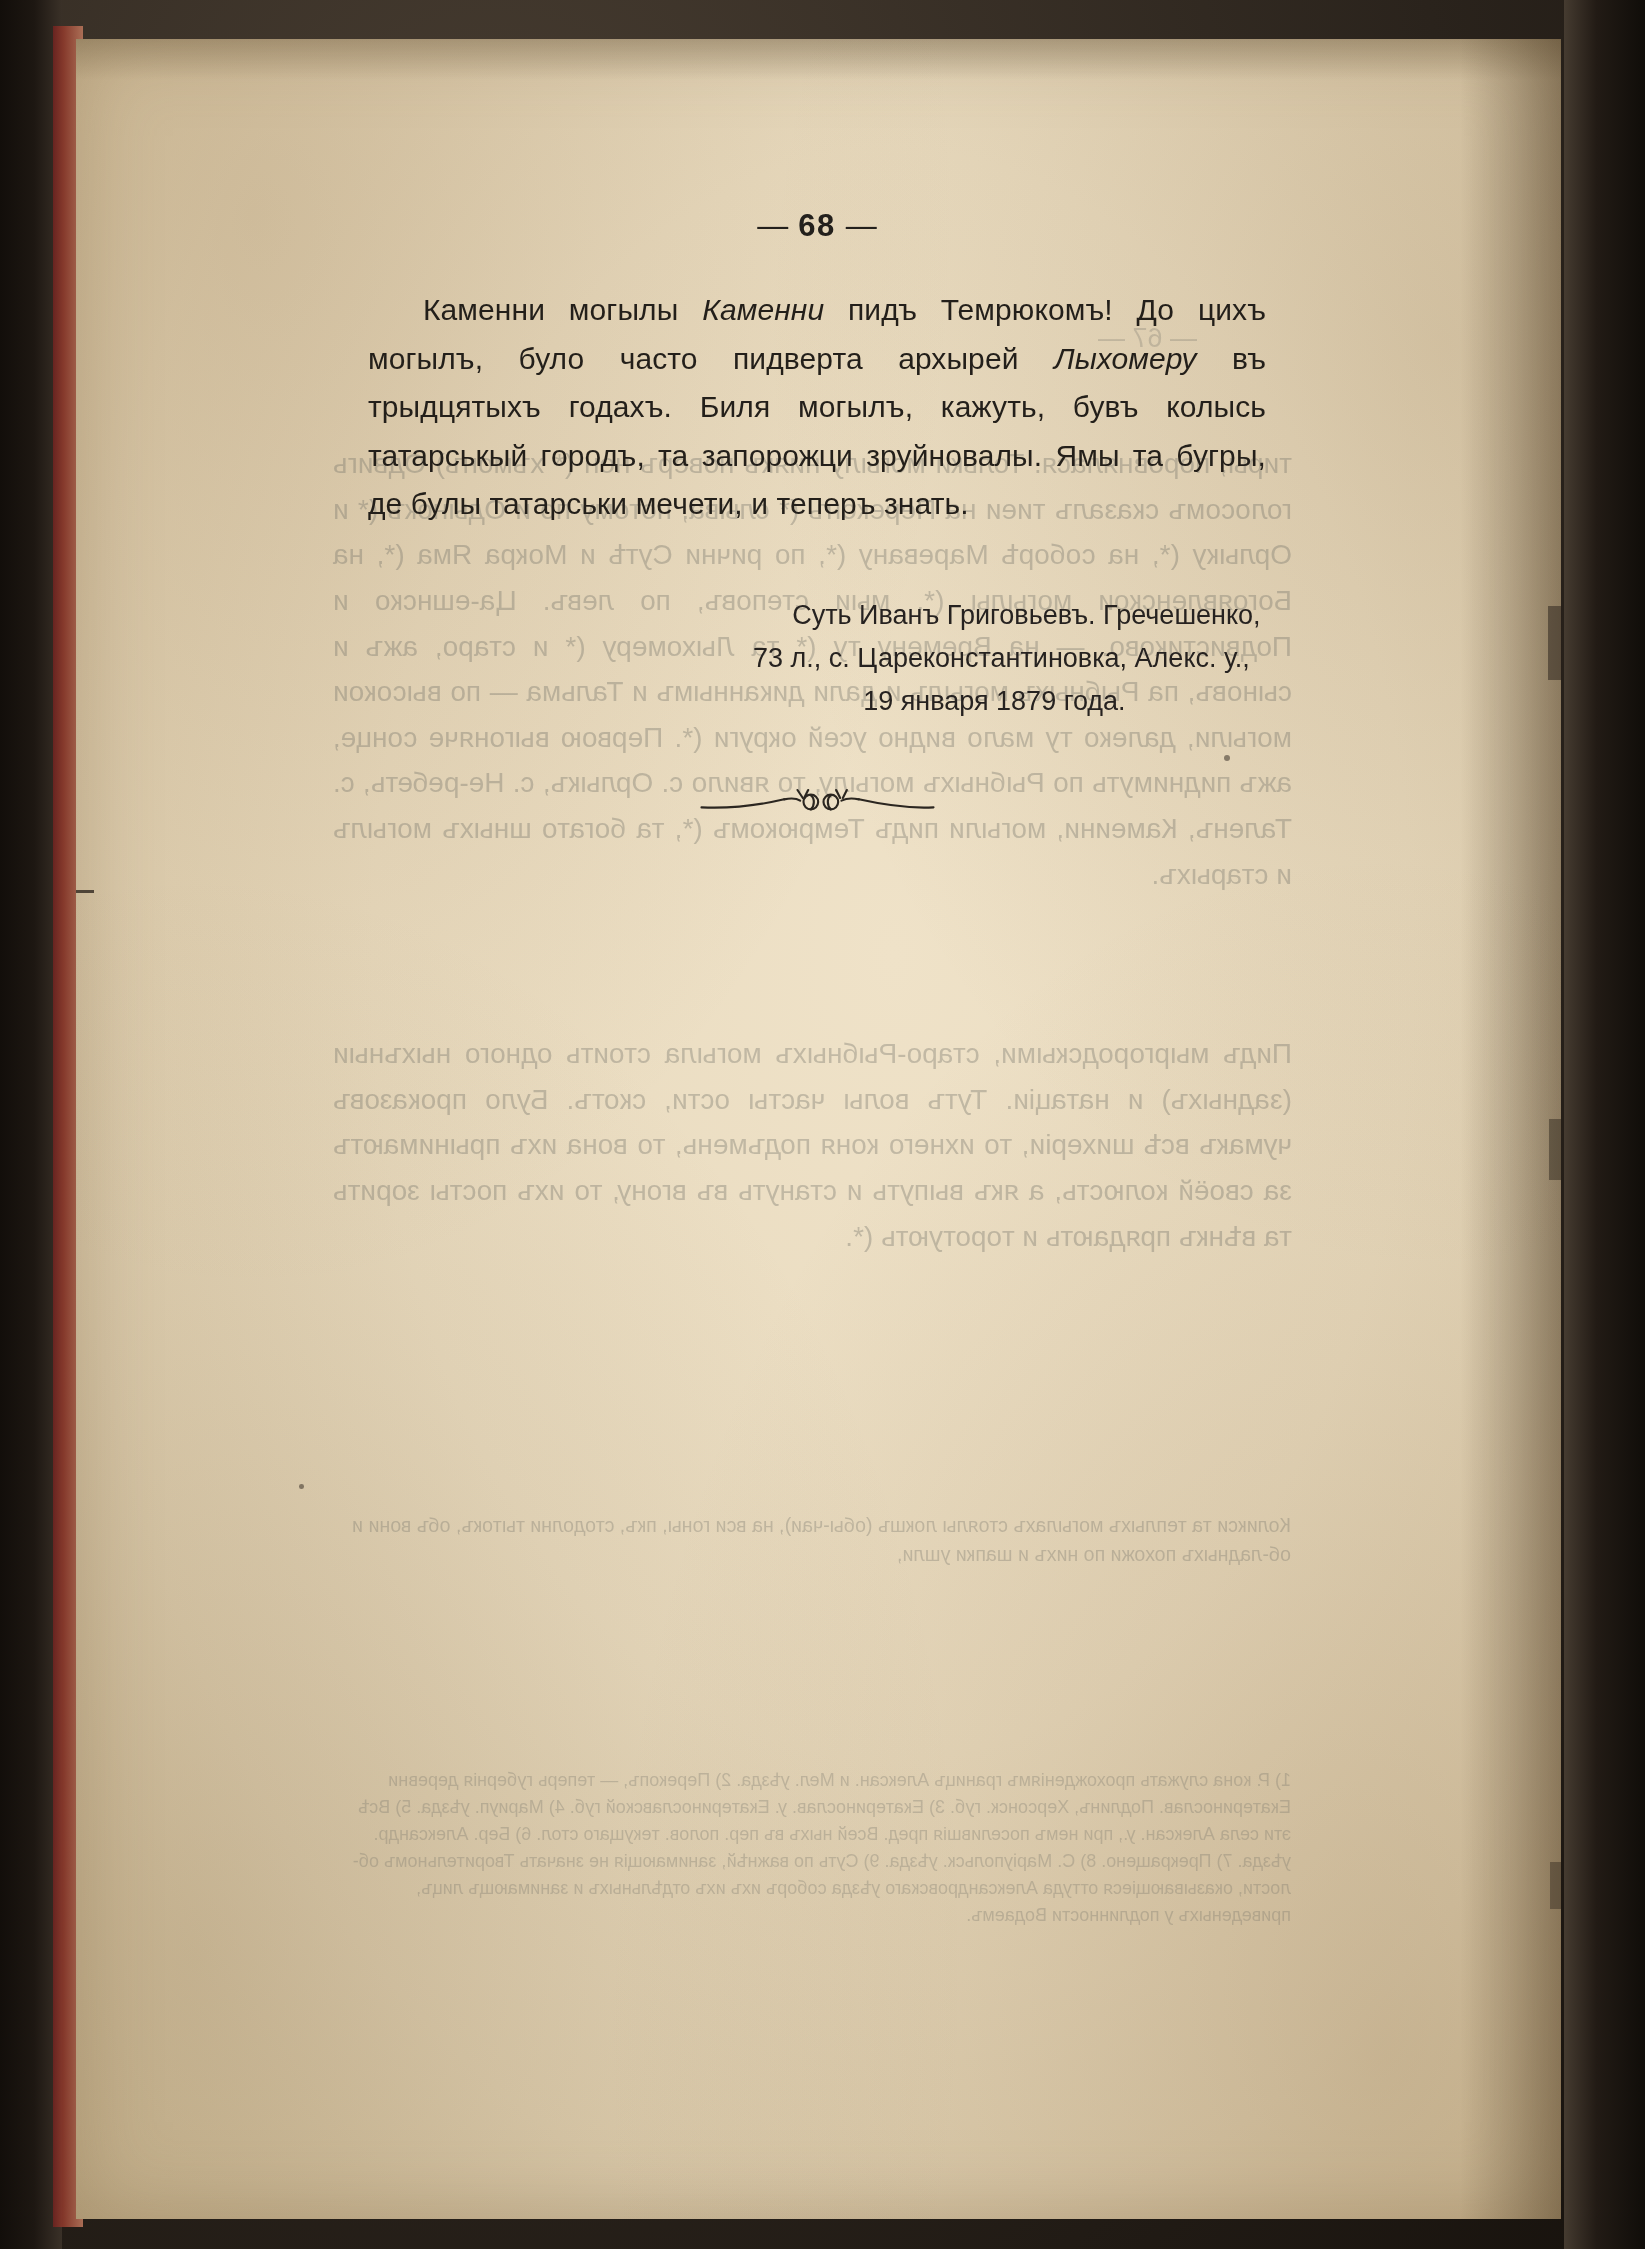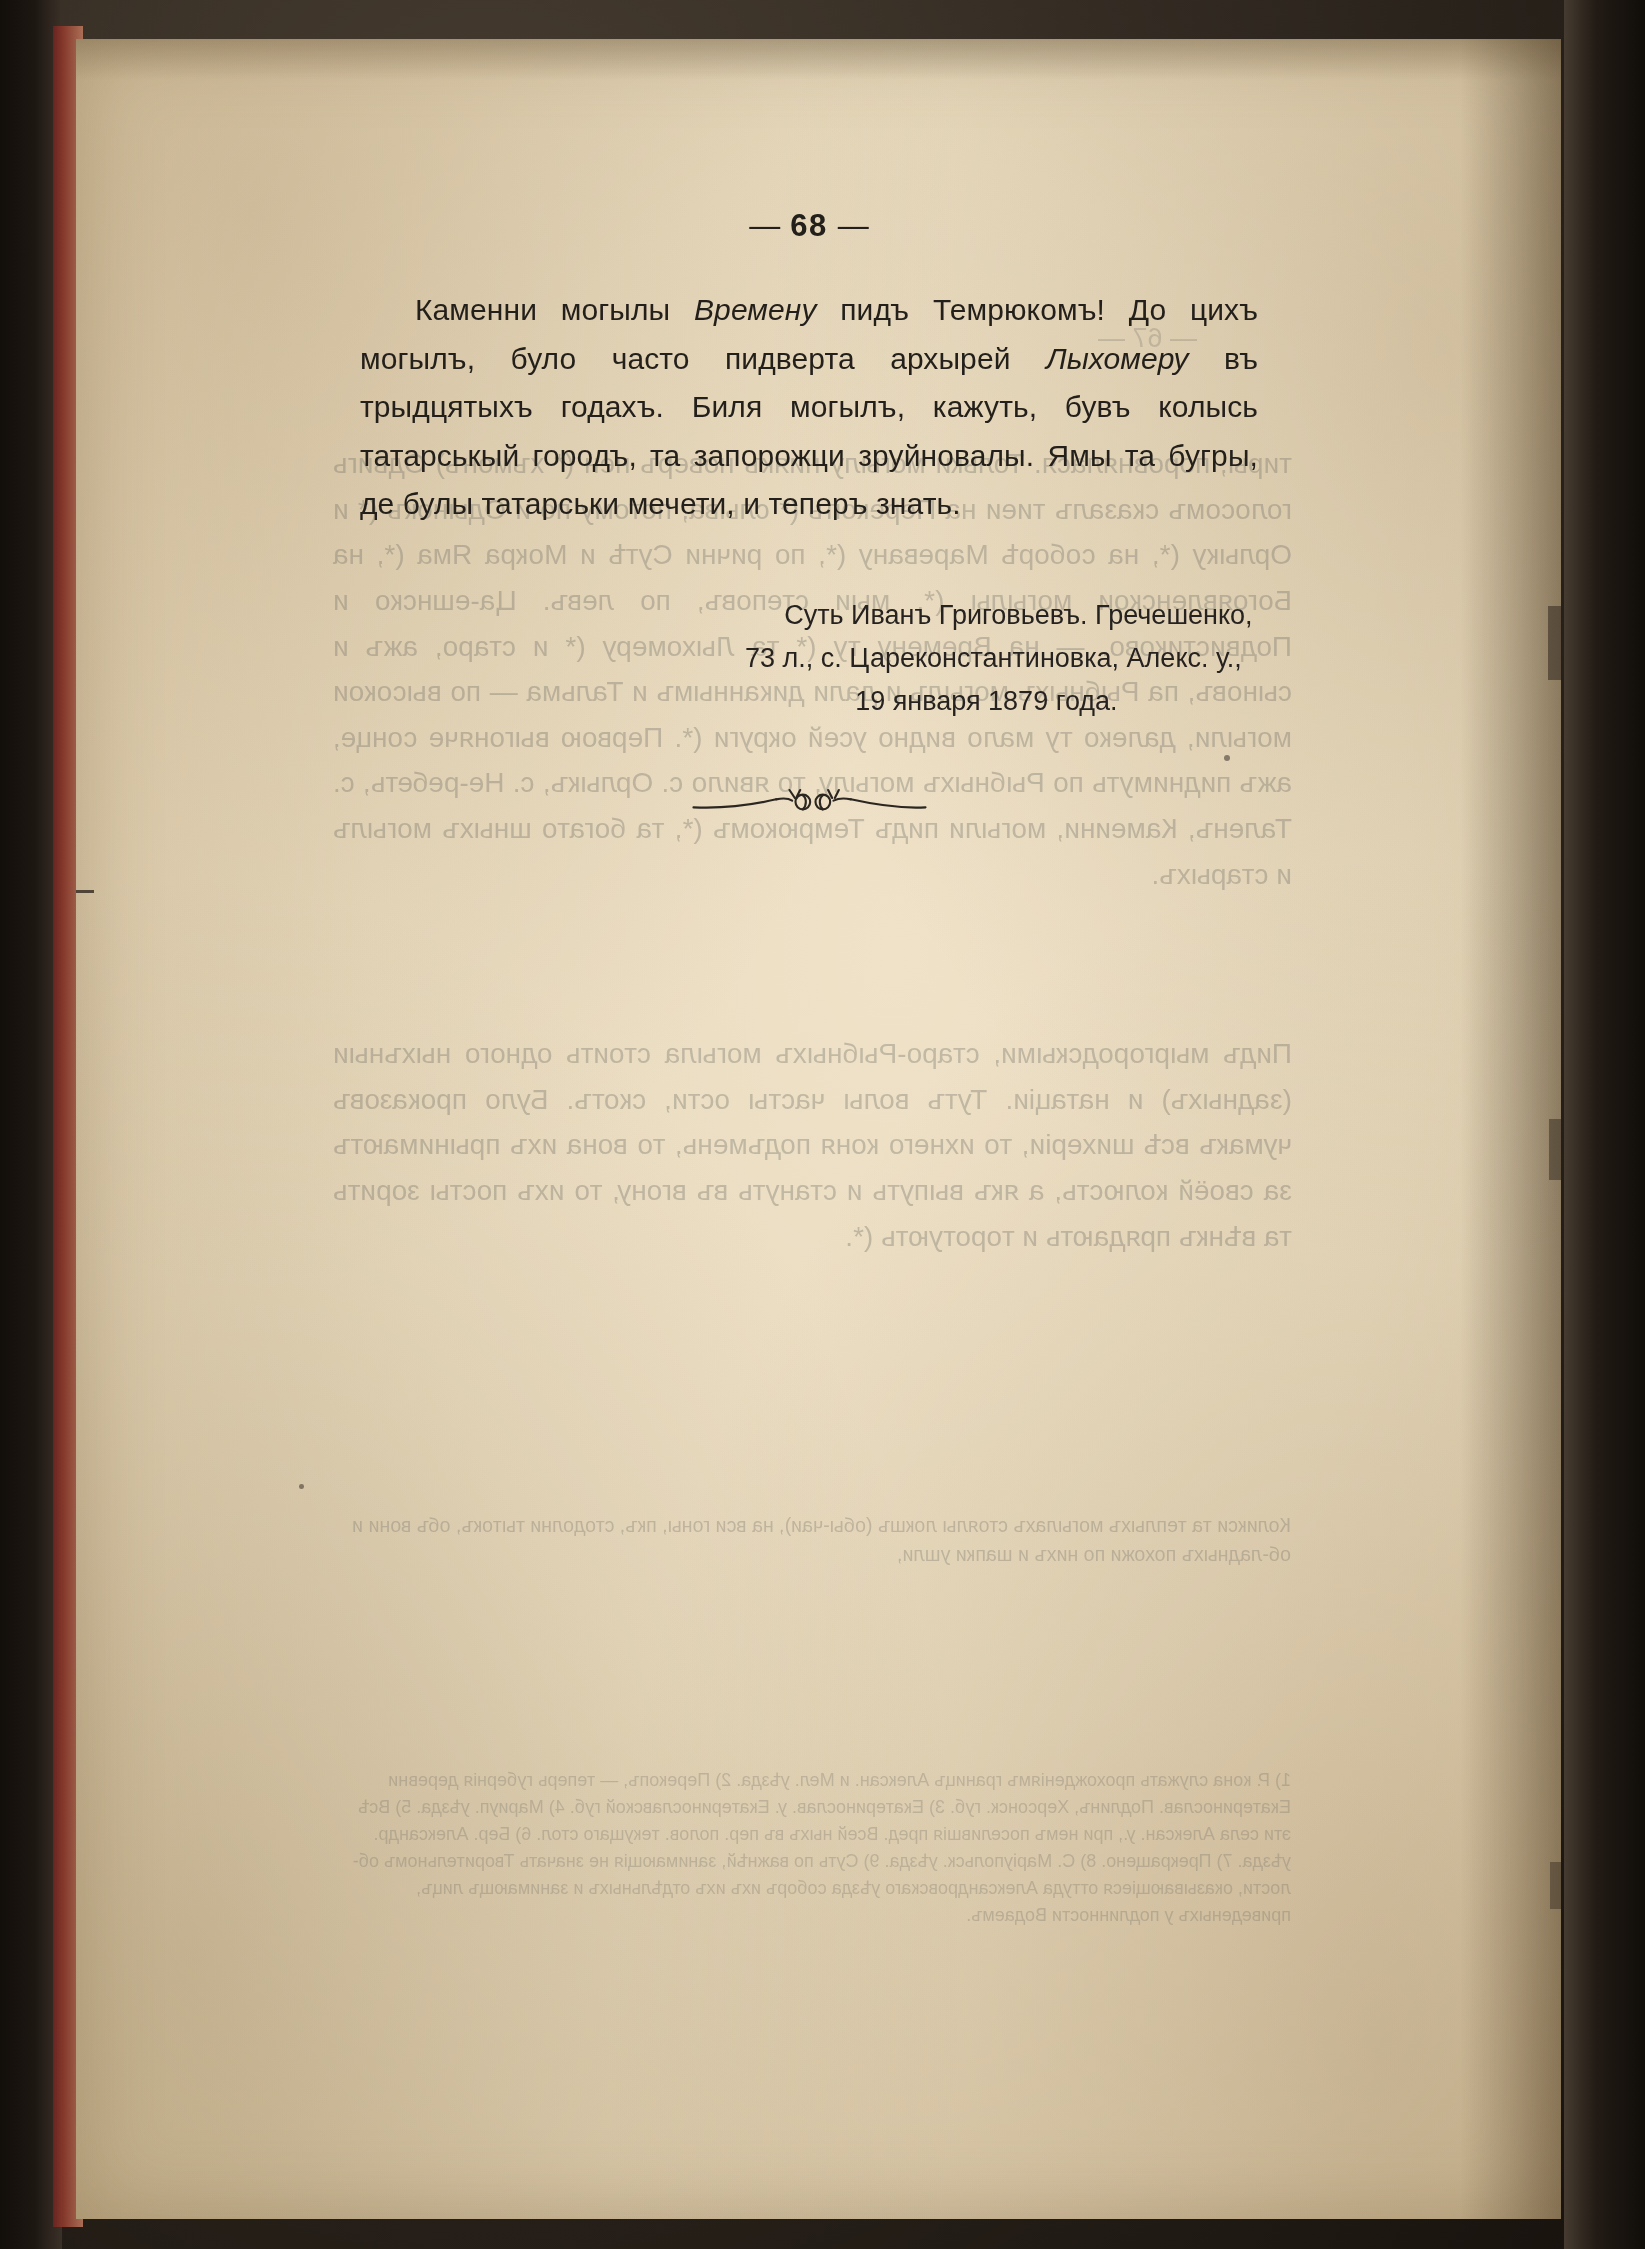--- a/index.html
+++ b/index.html
@@ -80,21 +80,21 @@
     position: absolute;
     left: 0; top: 0;
     width: 100%; height: 41px;
     background: linear-gradient(180deg, rgba(70,55,30,0.28) 0%, rgba(70,55,30,0) 100%);
     pointer-events: none;
   }
 
   
   .content {
     position: absolute;
-    left: 284px;
+    left: 292px;
     top: 169px;
     width: 898px;
     z-index: 5;
   }
 
   .page-number {
     text-align: center;
     font-size: 31px;
     letter-spacing: 1.4px;
     color: #23201c;
@@ -233,21 +233,21 @@
     <div class="bleed bleed-notes2">1) Р.  кона  служать  прохожденiямъ  границъ  Алекcан.  и  Мел.  уѣзда. 2) Перекопъ, — теперь  губернiя  деревни  Екатеринослав. Подлинъ,  Херсонск.  губ. 3) Екатеринослав.  у.  Екатеринославской  губ. 4) Мариуп.  уѣзда. 5) Всѣ  эти  села  Алексан.  у.,  при  немъ  поселившiя  пред.  Всей ныхъ  въ  пер.  полов.  текущаго  стол. 6) Бер.  Александр.  уѣзда. 7) Прекращено. 8) С.  Маріупольск.  уѣзда. 9) Суть  по  важнѣй,  занимающiя  не  значать  Творительномъ  об-лости,  оказывающiеся  оттуда  Александровскаго  уѣзда  соборъ  ихъ ихъ  отдѣльныхъ  и  занимающъ  лицъ,  приведеныхъ  у  подлинности  Водаемъ.</div>
 
     <div class="content">
 
       <div class="page-number">
         <span class="dash">—</span>
         <span>68</span>
         <span class="dash">—</span>
       </div>
 
-      <p class="body-para"><span>Каменни могылы </span><i>Времену</i><span> пидъ Темрюкомъ! До цихъ могылъ, було часто пидверта архырей </span><i>Лыхомеру</i><span> въ трыдцятыхъ годахъ. Биля могылъ, кажуть, бувъ колысь татарськый городъ, та запорожци зруйновалы. Ямы та бугры, де булы татарськи мечети, и теперъ знать.</span></p>
+      <p class="body-para"><span>Каменни могылы </span><i>Каменни</i><span> пидъ Темрюкомъ! До цихъ могылъ, було часто пидверта архырей </span><i>Лыхомеру</i><span> въ трыдцятыхъ годахъ. Биля могылъ, кажуть, бувъ колысь татарськый городъ, та запорожци зруйновалы. Ямы та бугры, де булы татарськи мечети, и теперъ знать.</span></p>
 
       <div class="attribution">
         <div class="line1">Суть Иванъ Григовьевъ. Гречешенко,</div>
         <div class="line2">73 л., с. Цареконстантиновка, Алекс. у.,</div>
         <div class="line3">19 января 1879 года.</div>
       </div>
 
       <div class="ornament">
         <svg width="243" height="36" viewBox="0 0 360 54" aria-hidden="true">
           <g fill="none" stroke="#2b2620" stroke-width="3.2" stroke-linecap="round">

